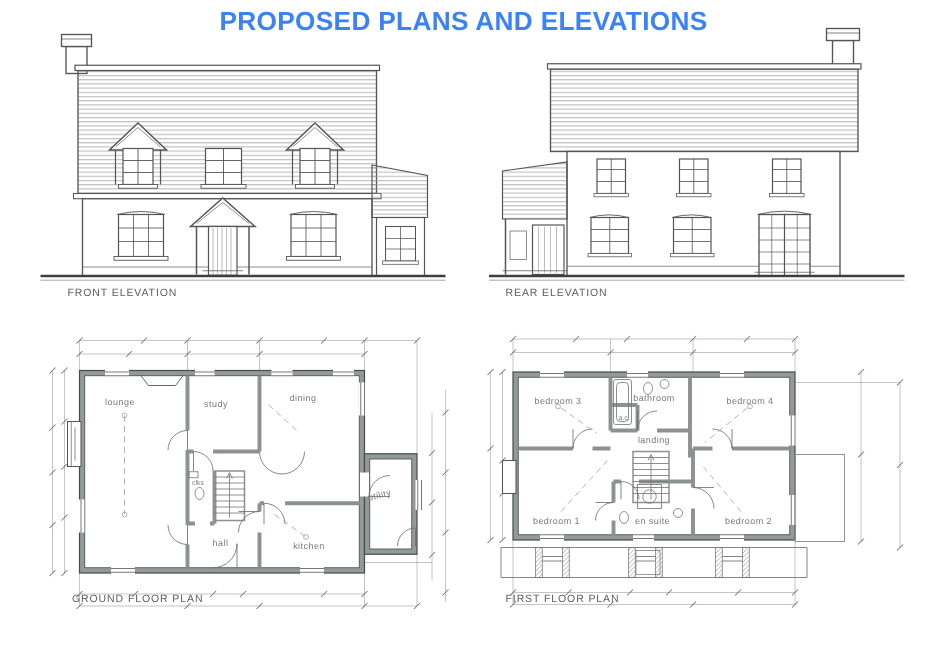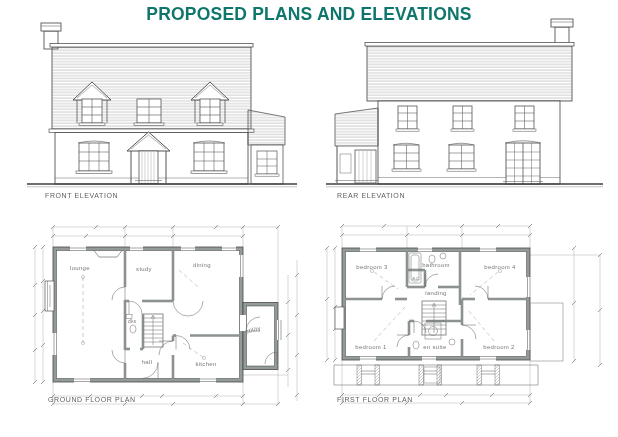--- a/index.html
+++ b/index.html
@@ -1,19 +1,19 @@
 <!DOCTYPE html>
 <html><head>
 <meta charset="utf-8">
 <style>
   html,body{margin:0;padding:0;}
   body{width:618px;height:437px;background:#ffffff;position:relative;overflow:hidden;
        font-family:"Liberation Sans",sans-serif;}
   .page-title{position:absolute;left:0;top:4px;width:618px;text-align:center;
-       font-size:17.5px;font-weight:bold;color:#0f766e;letter-spacing:.2px;margin:0;}
+       font-size:17.5px;font-weight:bold;color:#3b82f6;letter-spacing:.2px;margin:0;}
   .panel{position:absolute;}
   .caption{position:absolute;font-size:7px;color:#5d5d5d;letter-spacing:.6px;}
   svg text{font-family:"Liberation Sans",sans-serif;}
   .room{font-size:6px;fill:#7a7a7a;letter-spacing:.3px;}
   .room-sm{font-size:4.6px;fill:#7a7a7a;}
   .ln{stroke:#555;fill:none;}
   .wh{fill:#fff;stroke:#555;}
 </style>
 </head>
 <body>

